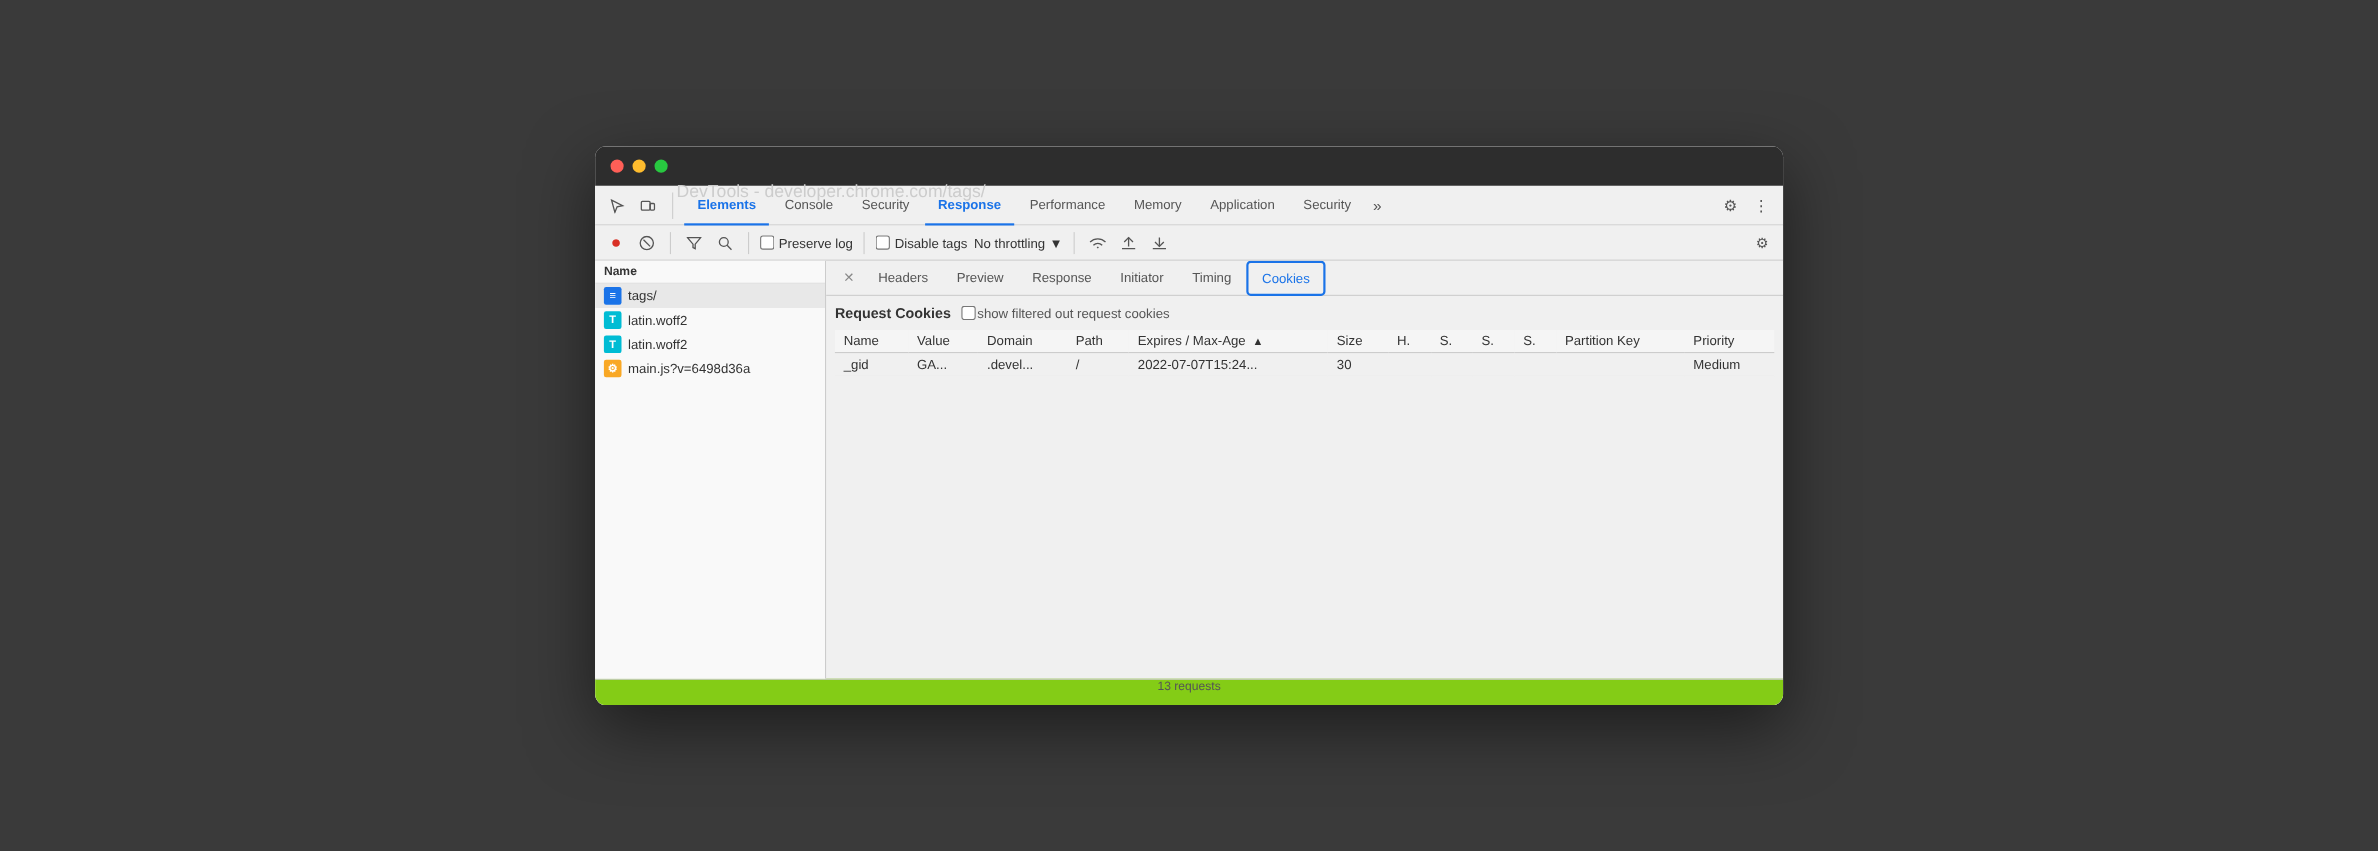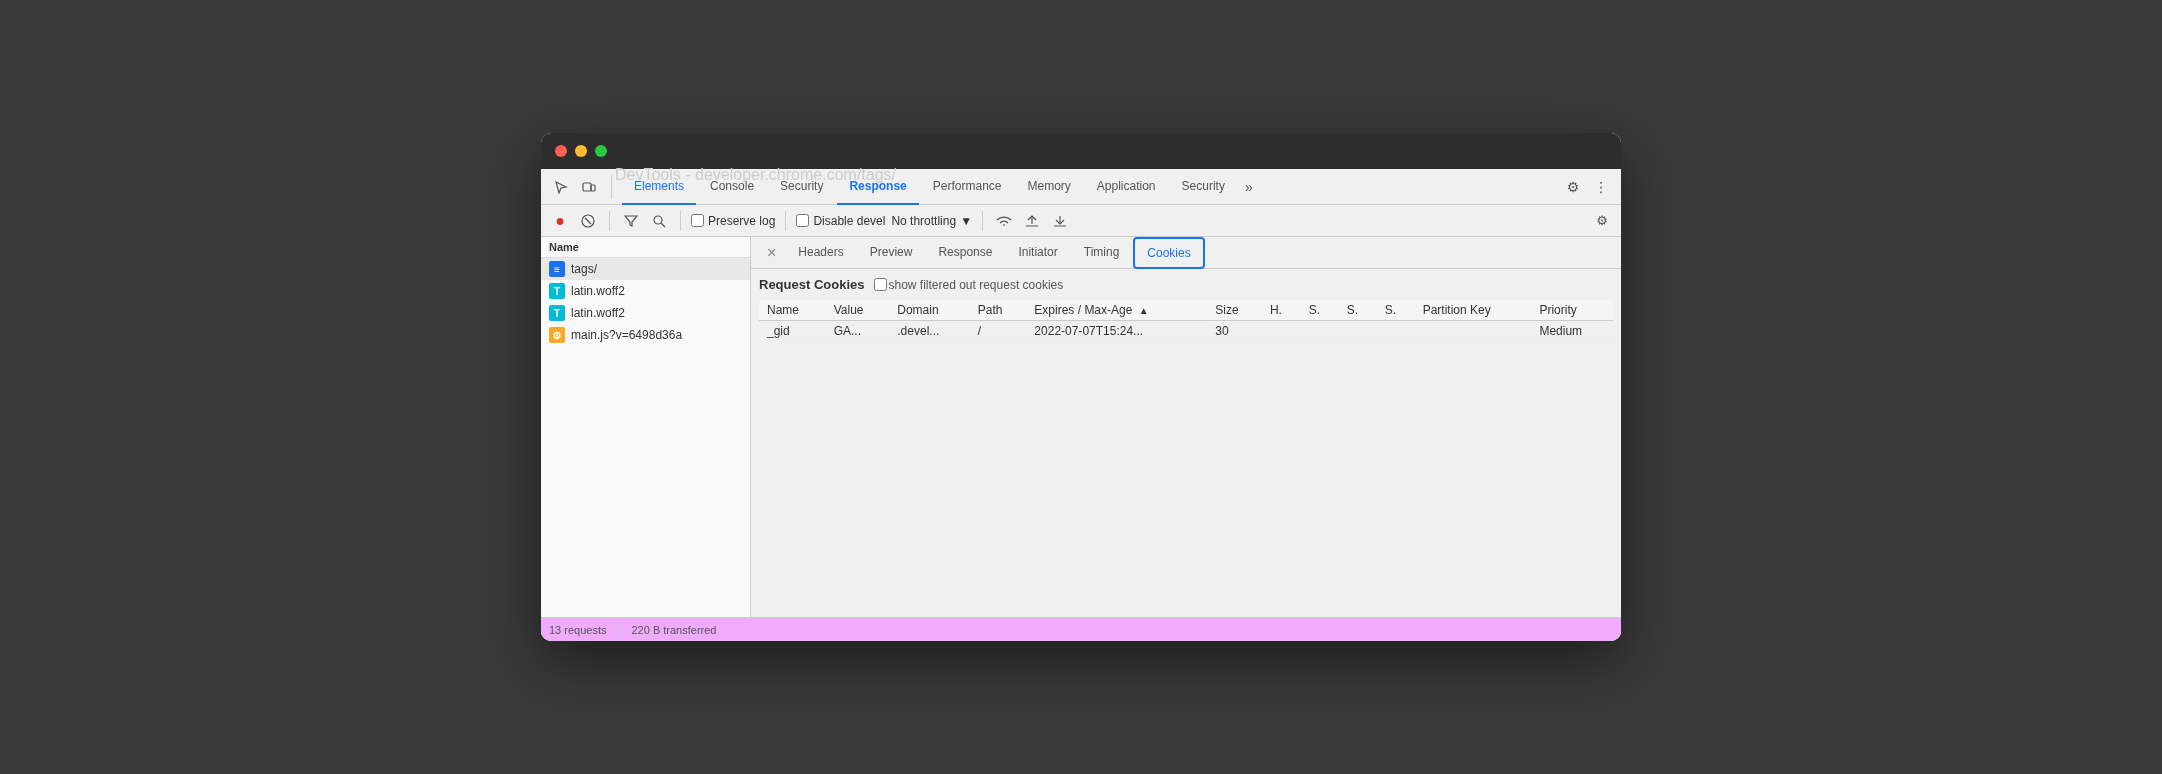--- a/index.html
+++ b/index.html
@@ -76,21 +76,21 @@
       align-items: center;
       font-size: 12px;
       color: #555;
       cursor: pointer;
       border-bottom: 2px solid transparent;
       white-space: nowrap;
     }
     .tab.active {
       color: #1a73e8;
       border-bottom: 2px solid #1a73e8;
-      font-weight: 400;
+      font-weight: 700;
     }
     .tab-more {
       padding: 0 6px;
       font-size: 14px;
       color: #555;
       cursor: pointer;
     }
     .tab-settings {
       margin-left: auto;
       display: flex;
@@ -259,28 +259,29 @@
       white-space: nowrap;
     }
     .cookies-table tr:nth-child(even) td { background: #f9f9f9; }
     .sort-arrow {
       display: inline-block;
       margin-left: 3px;
       font-size: 10px;
     }
     .status-bar {
       border-top: 1px solid #ccc;
-      background: #f0abfc;
+      background: #84cc16;
       height: 24px;
       display: flex;
       align-items: center;
       padding: 0 8px;
       font-size: 11px;
       color: #555;
       gap: 12px;
+      flex-direction: column;
     }
     .status-separator {
       width: 1px;
       height: 14px;
       background: #ccc;
     }
   </style>
 </head>
 <body>
 
@@ -361,21 +362,21 @@
         </svg>
       </div>
       <div class="toolbar-separator"></div>
       <label class="toolbar-checkbox-group">
         <input type="checkbox" style="">
         <span>Preserve log</span>
       </label>
       <div class="toolbar-separator"></div>
       <label class="toolbar-checkbox-group">
         <input type="checkbox" style="">
-        <span>Disable devel</span>
+        <span>Disable tags</span>
       </label>
       <div class="throttle-select">
         <span>No throttling</span>
         <span>▼</span>
       </div>
       <div class="toolbar-separator"></div>
       <div class="toolbar-btn">
         <svg width="18" height="14" viewBox="0 0 18 14">
           <path d="M9 12l1-1-1-1-1 1z" fill="#555"></path>
           <path d="M5 9c1.1-1.1 2.5-1.8 4-1.8s2.9.7 4 1.8" stroke="#555" stroke-width="1.2" fill="none"></path>

